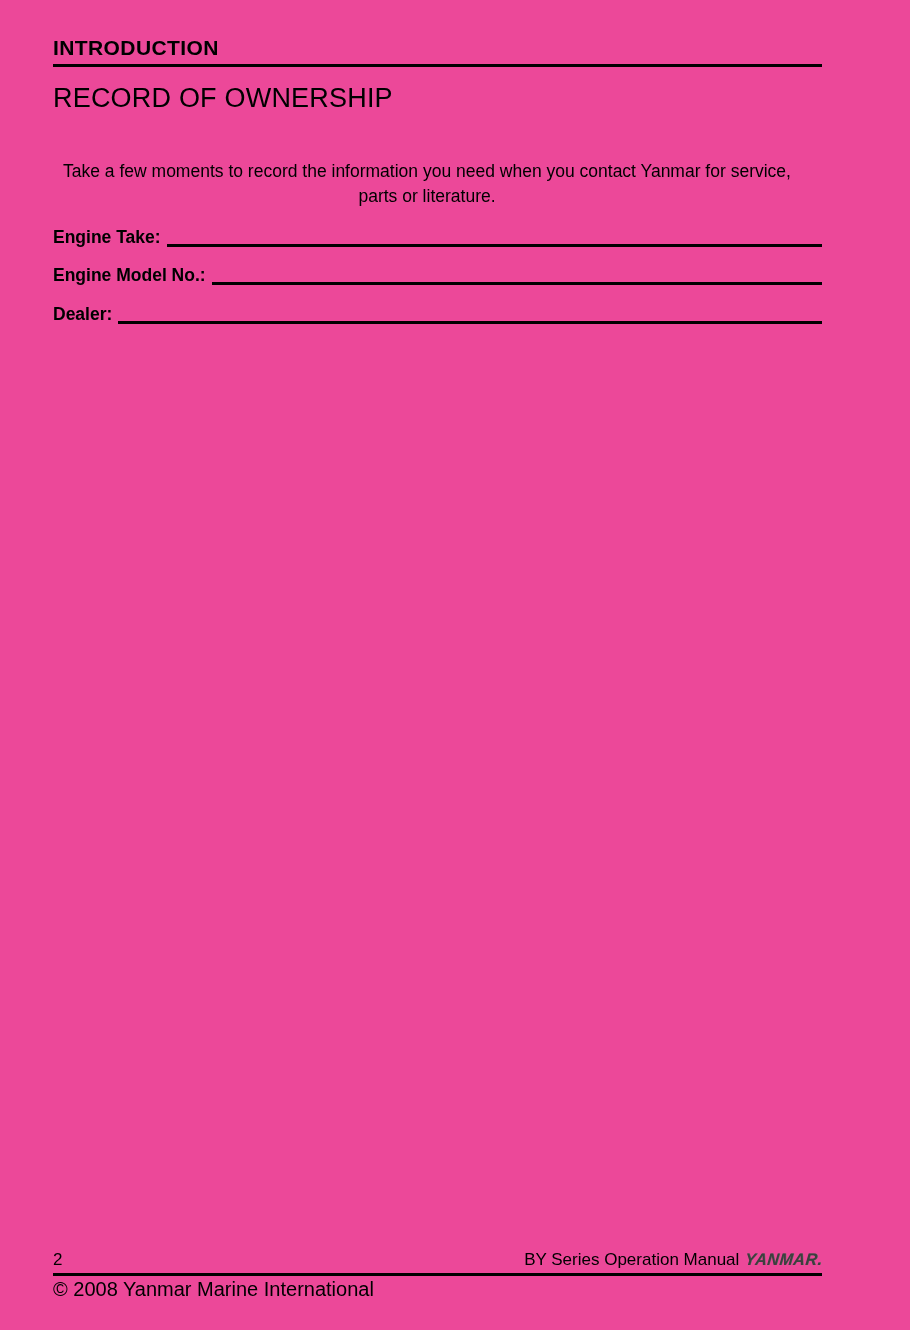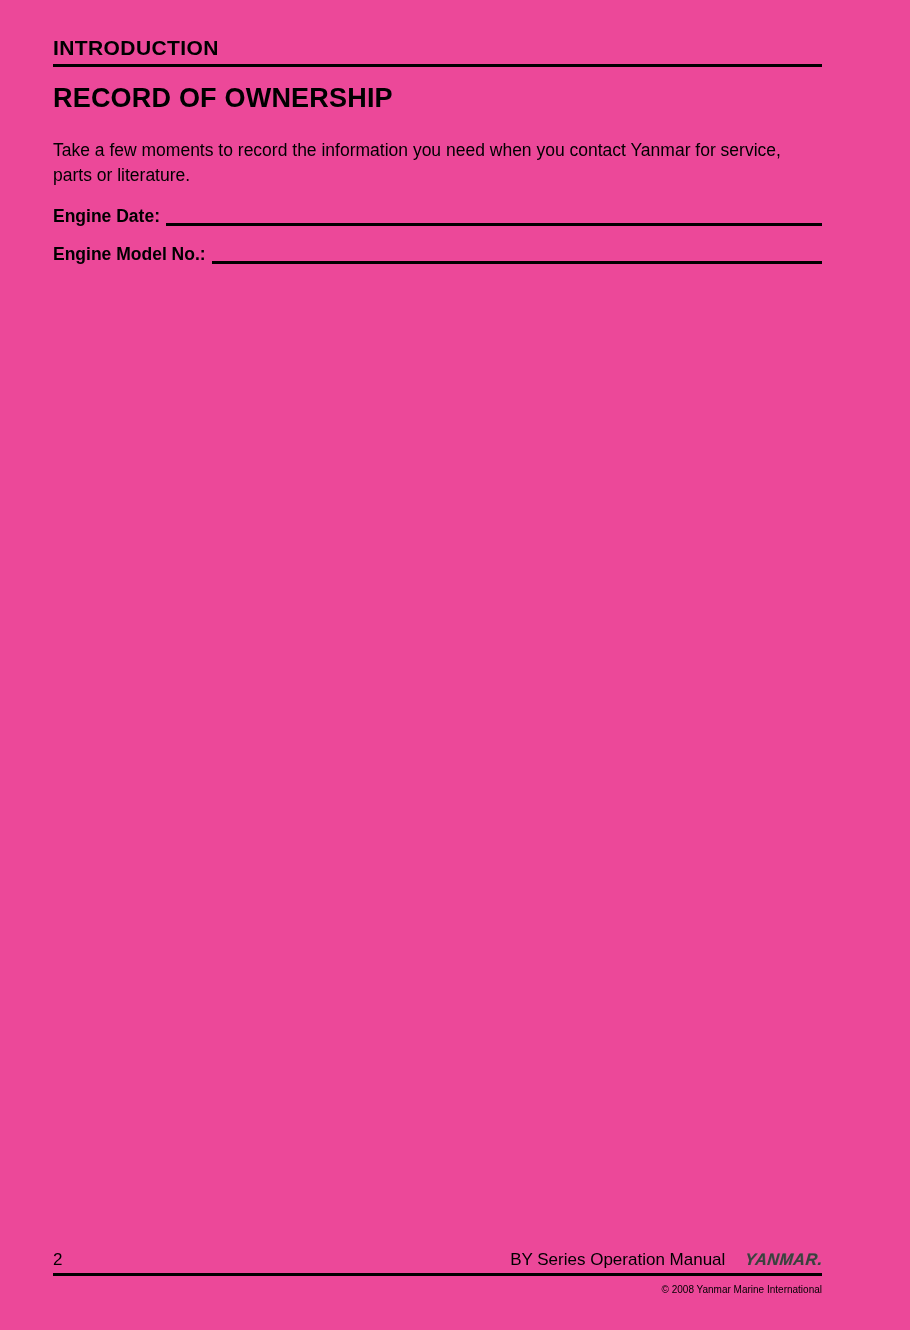--- a/index.html
+++ b/index.html
@@ -33,29 +33,30 @@
     font-size: 21px;
     font-weight: bold;
     letter-spacing: 0.4px;
     padding-bottom: 5px;
     border-bottom: 3px solid #000000;
     line-height: 22px;
   }
   .doc-title {
     margin: 17px 0 0 0;
     font-size: 27px;
-    font-weight: bold;
+    font-weight: normal;
     letter-spacing: 0.2px;
     line-height: 28px;
   }
   .intro {
-    margin: 26px 0 0 0;
+    margin: 47px 0 0 0;
     font-size: 17.5px;
     line-height: 25px;
     max-width: 748px;
+    text-align: center;
   }
   .fields {
     margin-top: 11px;
   }
   .field-row {
     display: flex;
     align-items: flex-end;
     margin-top: 17.5px;
   }
   .field-label {
@@ -84,69 +85,73 @@
     border-bottom: 3px solid #000000;
     padding-bottom: 3px;
   }
   .page-number {
     font-size: 17px;
     line-height: 20px;
   }
   .footer-right {
     display: flex;
     align-items: flex-end;
-    gap: 19px;
+    gap: 5px;
   }
   .manual-title {
     font-size: 17px;
     line-height: 20px;
   }
   .logo {
     font-size: 16px;
     font-weight: bold;
     font-style: italic;
     letter-spacing: 0.6px;
     color: #3e3e3e;
     line-height: 20px;
     transform: skewX(-6deg) scaleY(1.05);
     transform-origin: bottom right;
     text-shadow: 0.5px 0 0 #6a6a6a;
   }
   .copyright {
     margin-top: 5px;
-    text-align: right;
-    font-size: 10px;
+    text-align: left;
+    font-size: 20px;
     line-height: 17px;
   }
 </style>
 </head>
 <body>
 
 <div class="page">
   <div class="content">
 
     <div class="section-header">INTRODUCTION</div>
 
     <h1 class="doc-title">RECORD OF OWNERSHIP</h1>
 
     <p class="intro">Take a few moments to record the information you need when you contact Yanmar for service, parts or literature.</p>
 
     <div class="fields">
 
       <div class="field-row">
-        <span class="field-label">Engine Date:</span>
+        <span class="field-label">Engine Take:</span>
         <span class="field-line"></span>
       </div>
 
       <div class="field-row">
         <span class="field-label">Engine Model No.:</span>
         <span class="field-line"></span>
       </div>
 
 
+      <div class="field-row">
+        <span class="field-label">Dealer:</span>
+        <span class="field-line"></span>
+      </div>
 
 
     </div>
   </div>
 
   <div class="footer">
     <div class="footer-row">
       <span class="page-number">2</span>
       <span class="footer-right">
         <span class="manual-title">BY Series Operation Manual</span>

